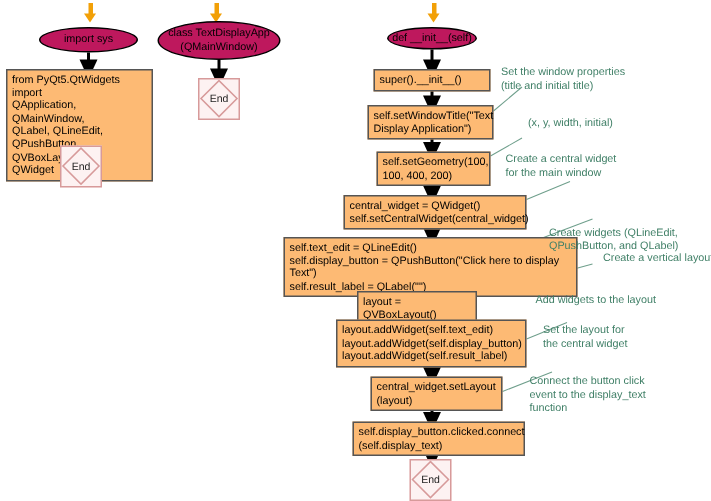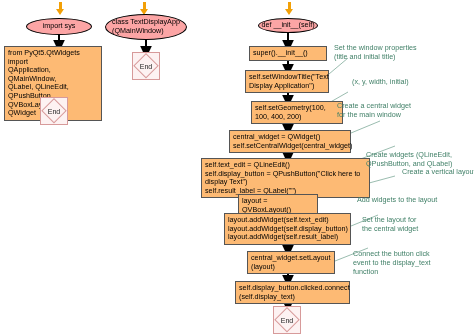--- a/index.html
+++ b/index.html
@@ -39,26 +39,27 @@
     font-size: 7.2px;
     line-height: 8.6px;
     padding: 2px 3px;
     white-space: pre-line;
     color: #000;
   }
   
   .term {
     border: 1px solid #000000;
     border-radius: 50%;
-    background: #fca5a5;
+    background: #be185d;
     font-size: 7.2px;
     line-height: 8.6px;
     display: flex;
     align-items: center;
     justify-content: center;
+    text-align: center;
     white-space: pre-line;
     padding: 0 2px;
     box-sizing: border-box;
   }
   
   .endnode {
     border: 1px solid #d79a9a;
     background: #fdf2f2;
     position: absolute;
     box-sizing: border-box;
@@ -169,25 +170,25 @@
 (QMainWindow)</div>
       <div class="node term" style="left: 258px; top: 18px; width: 60px; height: 15px;">def __init__(self)</div>
       <div class="node proc" style="left: 4px; top: 46px; width: 98px; min-height: 46px;">from PyQt5.QtWidgets import
 QApplication, QMainWindow,
 QLabel, QLineEdit,
 QPushButton, QVBoxLayout,
 QWidget</div>
       <div class="node proc" style="left: 249px; top: 46px; width: 78px; min-height: 12px;">super().__init__()</div>
       <div class="node proc" style="left: 245px; top: 70px; width: 84px; min-height: 20px;">self.setWindowTitle("Text
 Display Application")</div>
-      <div class="node proc" style="left: 251px; top: 101px; width: 92px; min-height: 20px;">self.setGeometry(100,
+      <div class="node proc" style="left: 251px; top: 101px; width: 76px; min-height: 20px;">self.setGeometry(100,
 100, 400, 200)</div>
       <div class="node proc" style="left: 229px; top: 130px; width: 122px; min-height: 20px;">central_widget = QWidget()
 self.setCentralWidget(central_widget)</div>
-      <div class="node proc" style="left: 189px; top: 158px; width: 169px; min-height: 28px; margin-left: 12px;">self.text_edit = QLineEdit()
+      <div class="node proc" style="left: 189px; top: 158px; width: 196px; min-height: 28px;">self.text_edit = QLineEdit()
 self.display_button = QPushButton("Click here to display Text")
 self.result_label = QLabel("")</div>
       <div class="node proc" style="left: 238px; top: 194px; width: 80px; min-height: 12px;">layout = QVBoxLayout()</div>
       <div class="node proc" style="left: 224px; top: 213px; width: 127px; min-height: 28px;">layout.addWidget(self.text_edit)
 layout.addWidget(self.display_button)
 layout.addWidget(self.result_label)</div>
       <div class="node proc" style="left: 247px; top: 251px; width: 88px; min-height: 20px;">central_widget.setLayout
 (layout)</div>
       <div class="node proc" style="left: 235px; top: 281px; width: 115px; min-height: 20px;">self.display_button.clicked.connect
 (self.display_text)</div>

